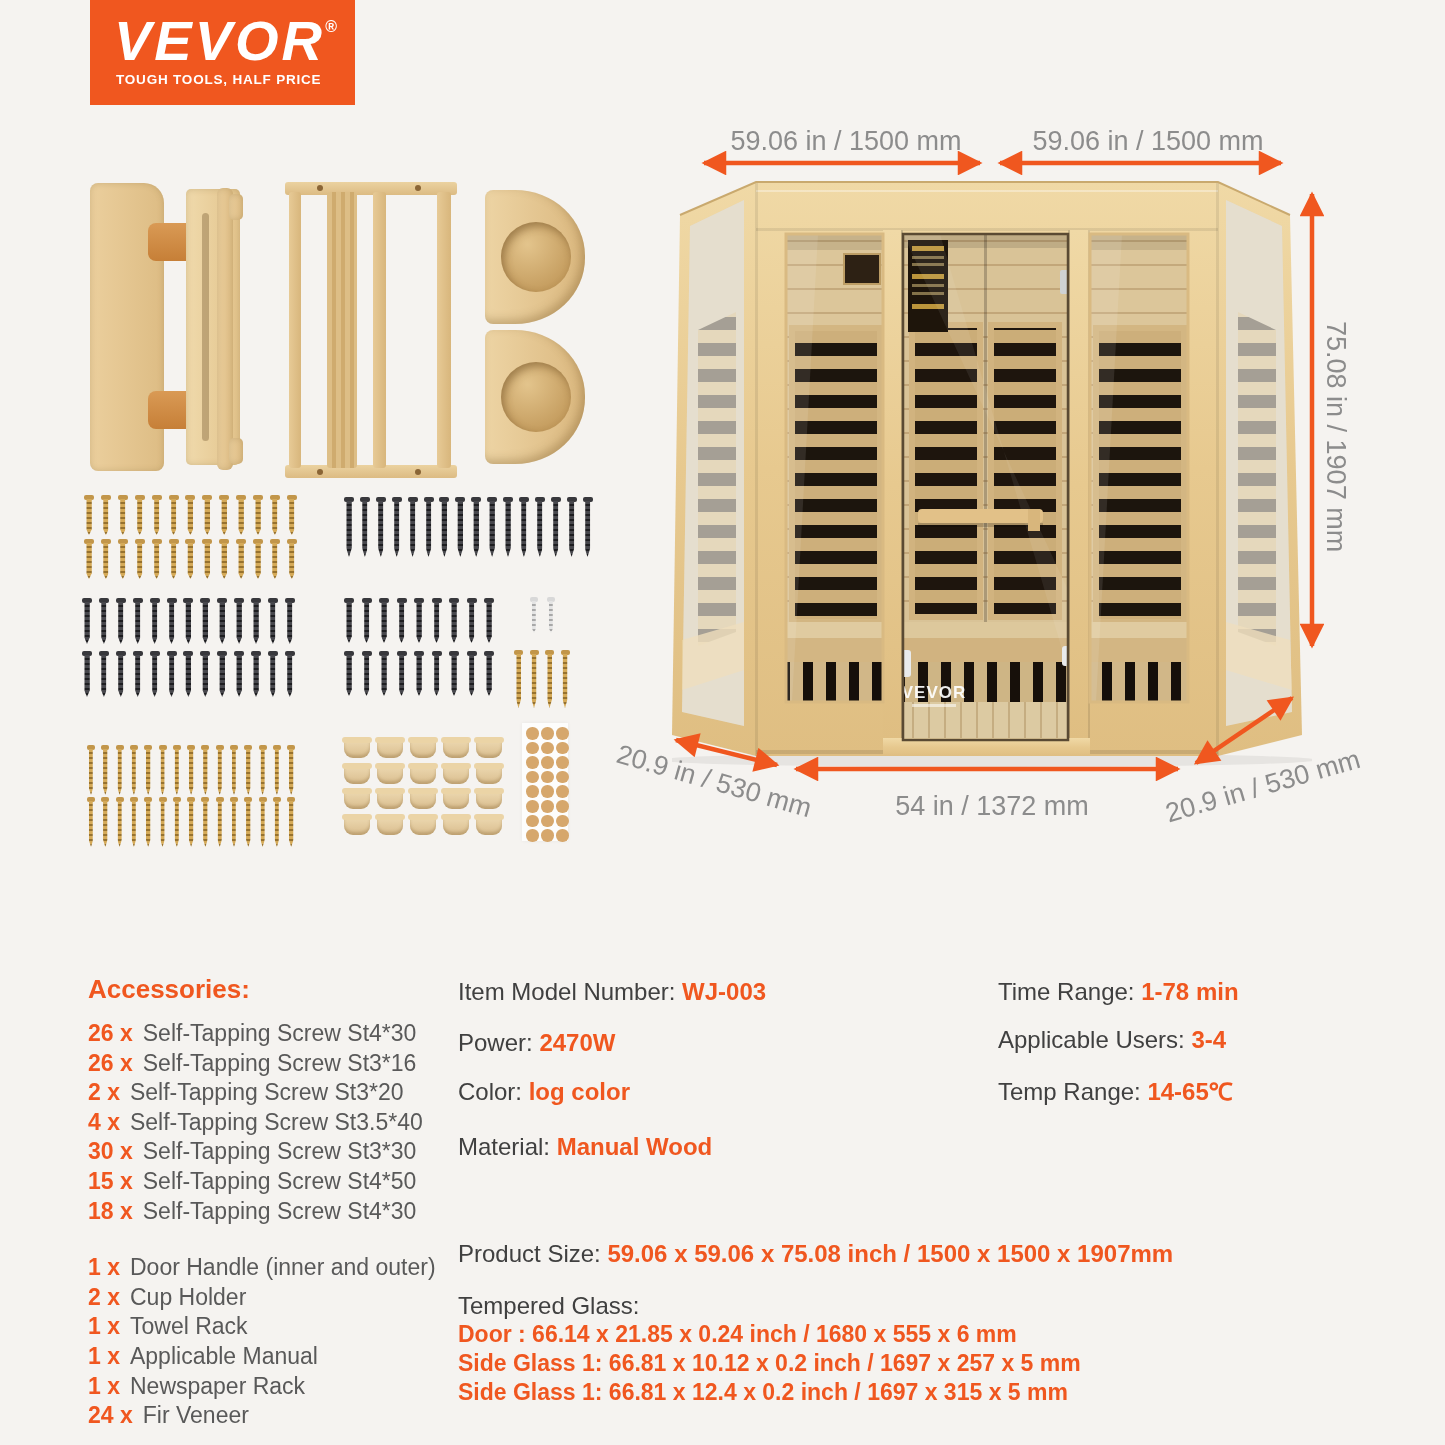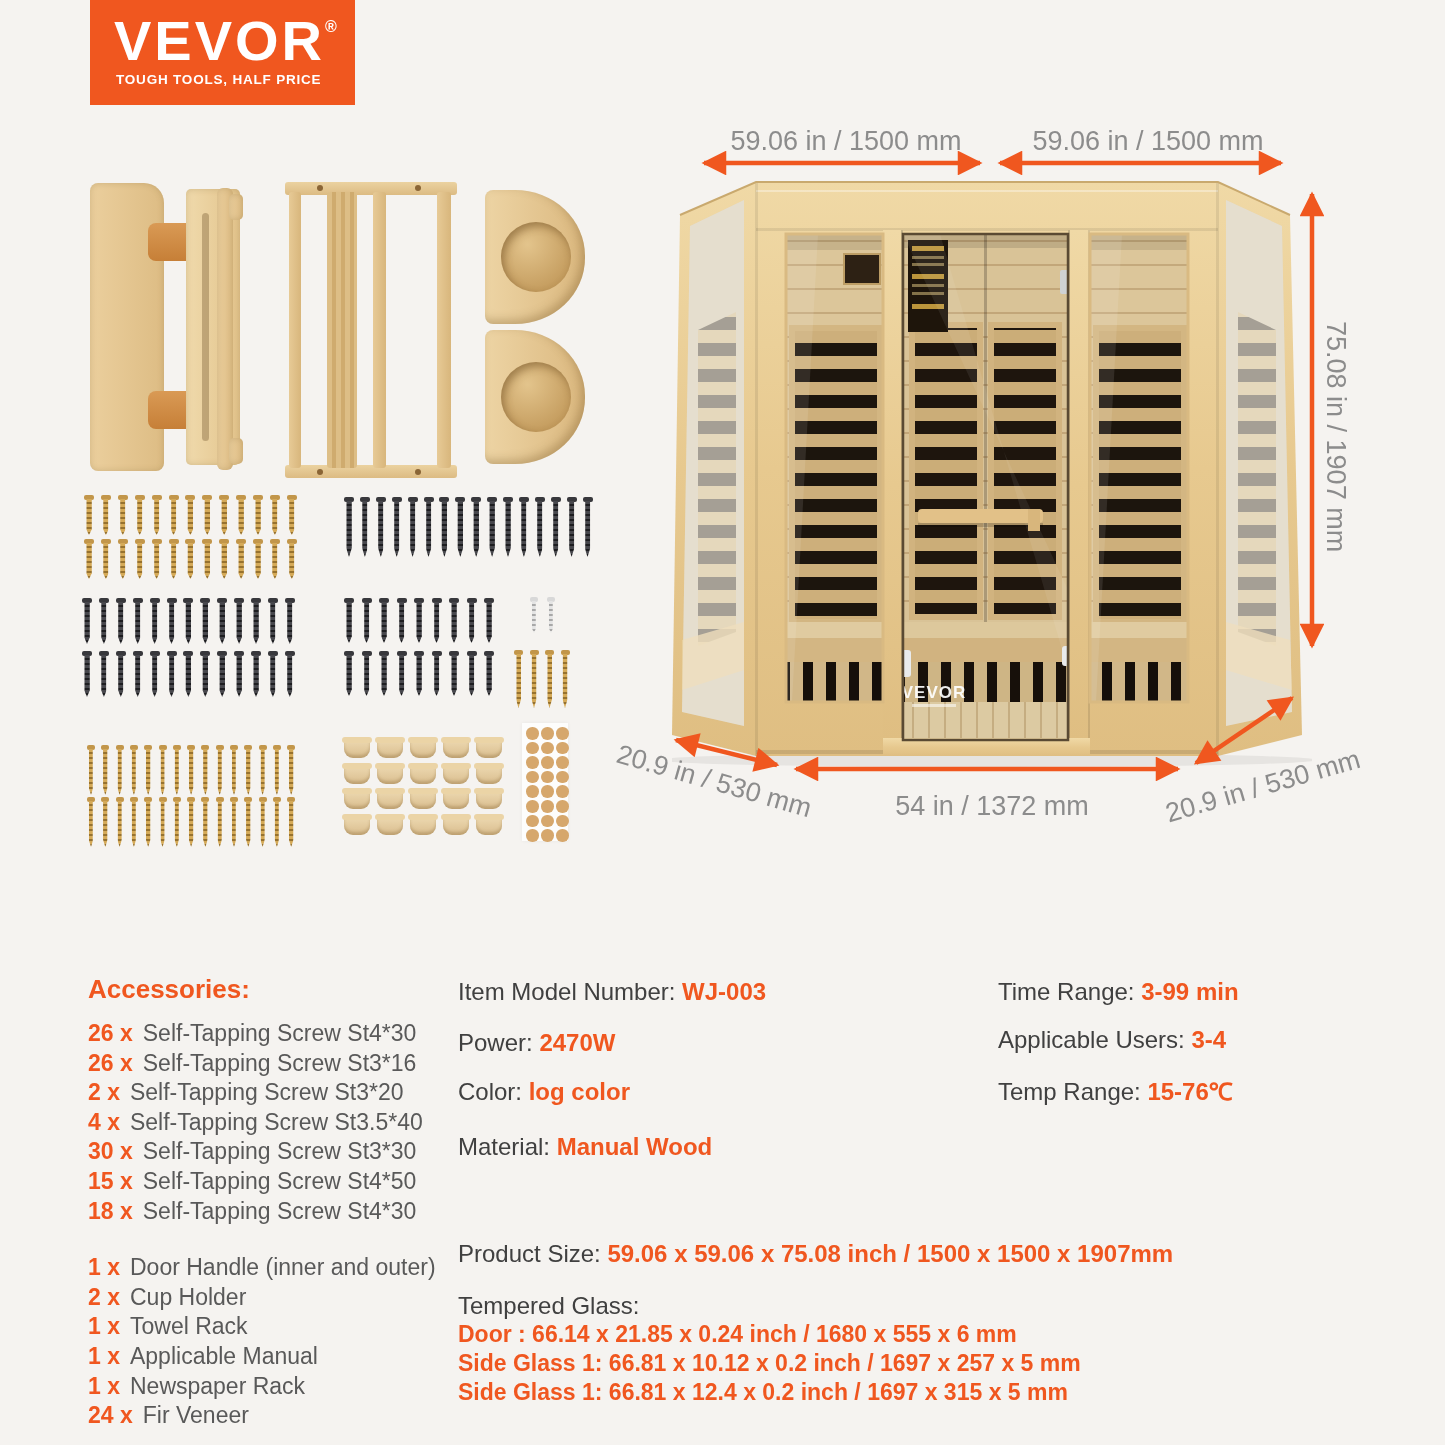--- a/index.html
+++ b/index.html
@@ -1,21 +1,21 @@
 <!DOCTYPE html>
 <html><head>
 <meta charset="utf-8">
 <style>
   html,body{margin:0;padding:0;}
   body{font-family:"Liberation Sans",sans-serif;}
   .canvas{position:relative;width:1445px;height:1445px;background:#F5F3F0;overflow:hidden;}
 
   
   .logo{position:absolute;left:90px;top:0;width:265px;height:105px;background:#F0571F;color:#fff;}
-  .logo-word{position:absolute;left:24px;top:8px;font-size:56px;font-weight:bold;letter-spacing:3px;}
+  .logo-word{position:absolute;left:24px;top:8px;font-size:56px;font-weight:bold;letter-spacing:3px;font-style:italic;}
   .logo-reg{font-size:16px;vertical-align:28px;letter-spacing:0;}
   .logo-tag{position:absolute;left:26px;top:72px;font-size:13.5px;font-weight:bold;letter-spacing:.8px;}
 
   
   .dim{position:absolute;color:#8C8C8C;font-size:27px;text-align:center;white-space:nowrap;}
   .dim-v{writing-mode:vertical-rl;}
   .arrow-layer{position:absolute;left:0;top:0;pointer-events:none;}
   .part{position:absolute;}
   .plank{position:absolute;background:linear-gradient(90deg,#EBCF9D,#DDBC84);border-radius:5px;box-shadow:inset 0 0 6px rgba(120,90,40,.25);}
   .peg{position:absolute;background:linear-gradient(180deg,#D99A55,#C67F37);border-radius:8px;}
@@ -796,17 +796,17 @@
   <div class="spec" style="left:458px;top:978px;"><span>Item Model Number:</span> <b>WJ-003</b></div>
   <div class="spec" style="left:458px;top:1029px;"><span>Power:</span> <b>2470W</b></div>
   <div class="spec" style="left:458px;top:1078px;"><span>Color:</span> <b>log color</b></div>
   <div class="spec" style="left:458px;top:1133px;"><span>Material:</span> <b>Manual Wood</b></div>
   <div class="spec" style="left:458px;top:1240px;"><span>Product Size:</span> <b>59.06 x 59.06 x 75.08 inch / 1500 x 1500 x 1907mm</b></div>
   <div class="spec" style="left:458px;top:1292px;"><span>Tempered Glass:</span></div>
   <div class="glassline" style="left:458px;top:1321px;">Door : 66.14 x 21.85 x 0.24 inch / 1680 x 555 x 6 mm</div>
   <div class="glassline" style="left:458px;top:1350px;">Side Glass 1: 66.81 x 10.12 x 0.2 inch / 1697 x 257 x 5 mm</div>
   <div class="glassline" style="left:458px;top:1379px;">Side Glass 1: 66.81 x 12.4 x 0.2 inch / 1697 x 315 x 5 mm</div>
 
-  <div class="spec" style="left:998px;top:978px;"><span>Time Range:</span> <b>3-99 min</b></div>
+  <div class="spec" style="left:998px;top:978px;"><span>Time Range:</span> <b>1-78 min</b></div>
   <div class="spec" style="left:998px;top:1026px;"><span>Applicable Users:</span> <b>3-4</b></div>
-  <div class="spec" style="left:998px;top:1074px;"><span>Temp Range:</span> <b>15-76℃</b></div>
+  <div class="spec" style="left:998px;top:1074px;"><span>Temp Range:</span> <b>14-65℃</b></div>
 
 </div>
 
 </body></html>

